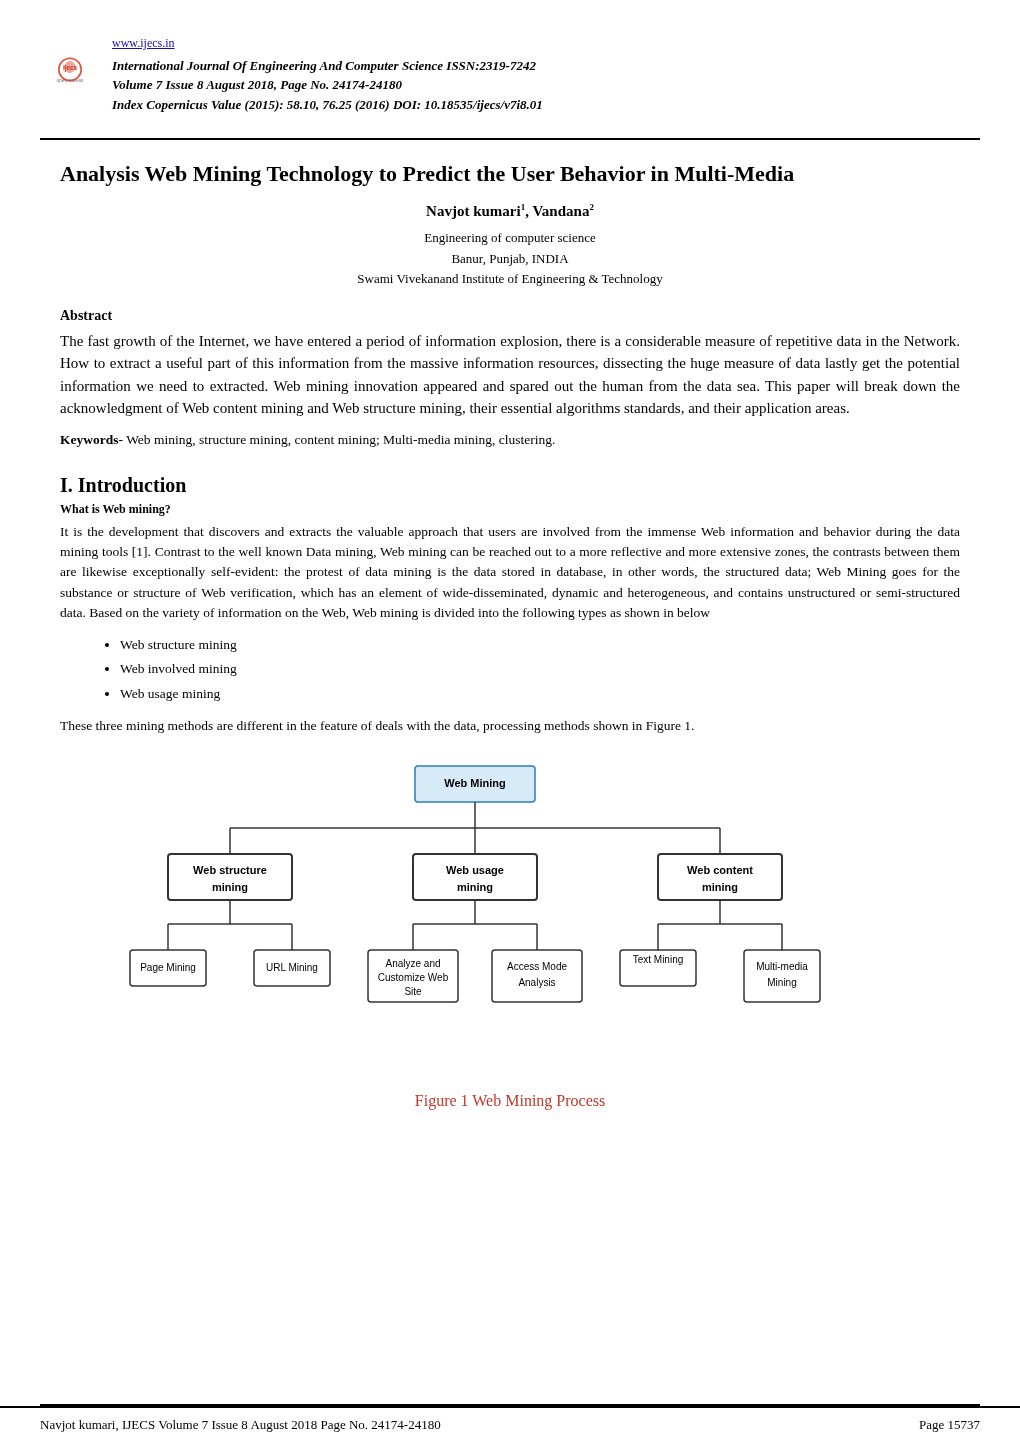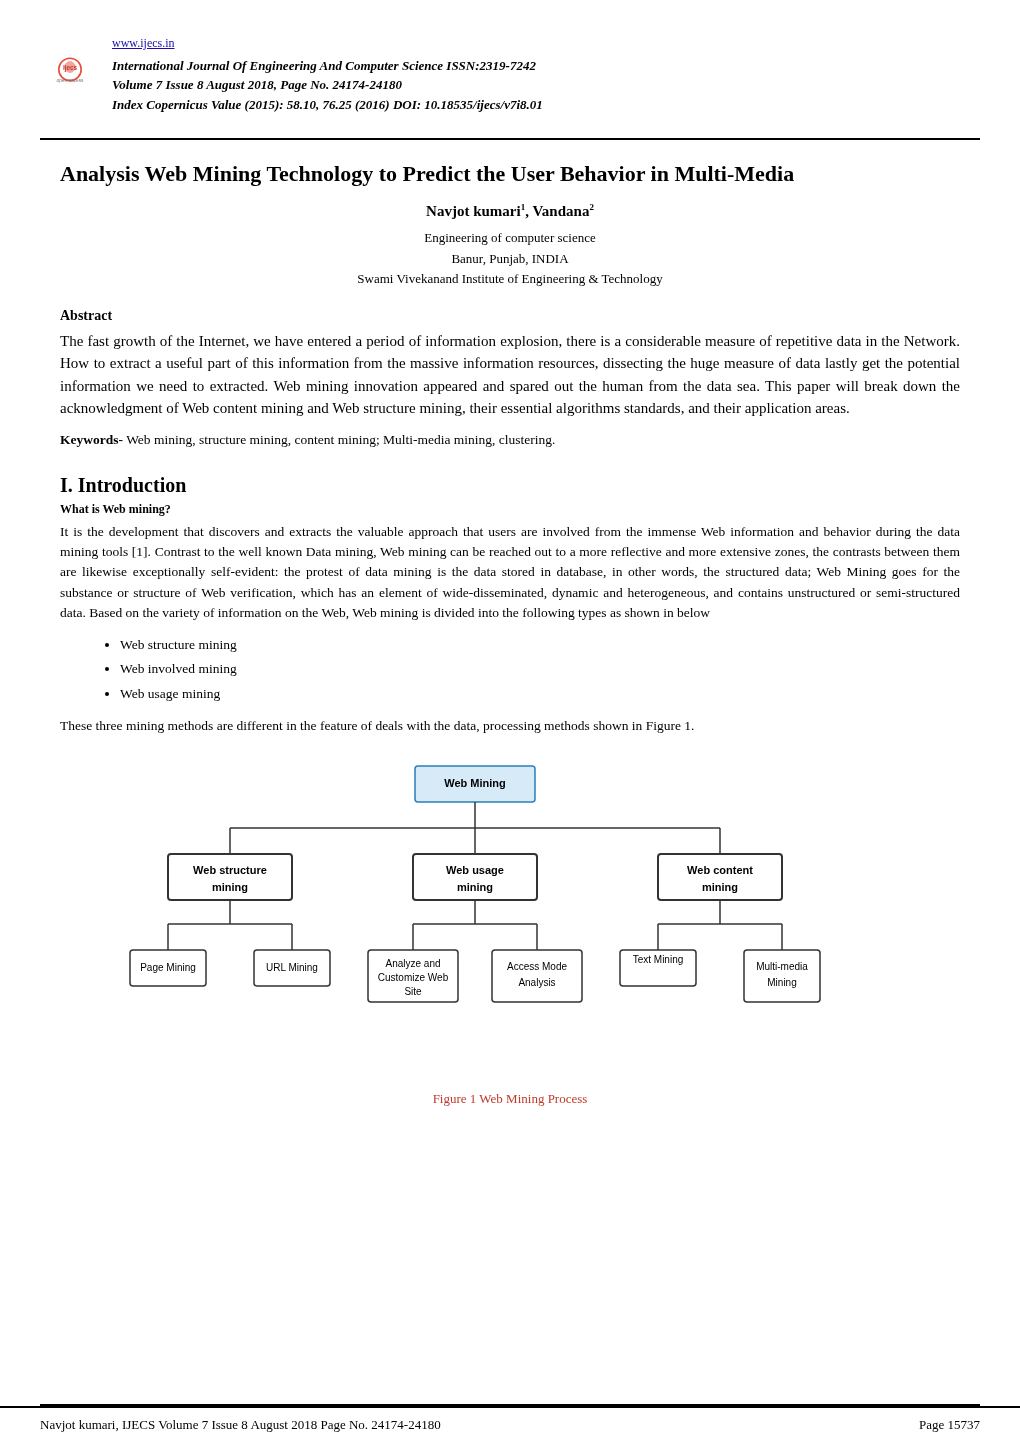--- a/index.html
+++ b/index.html
@@ -133,21 +133,21 @@
       line-height: 1.8;
     }
     
     .diagram-container {
       margin: 20px auto 10px auto;
       width: 780px;
       position: relative;
     }
     .diagram-caption {
       text-align: center;
-      font-size: 13px;
+      font-size: 16px;
       color: #c0392b;
       margin-top: 8px;
       margin-bottom: 14px;
       font-family: Liberation Serif, serif;
     }
     
     .footer {
       border-top: 2px solid #000;
       padding: 8px 40px;
       display: flex;

